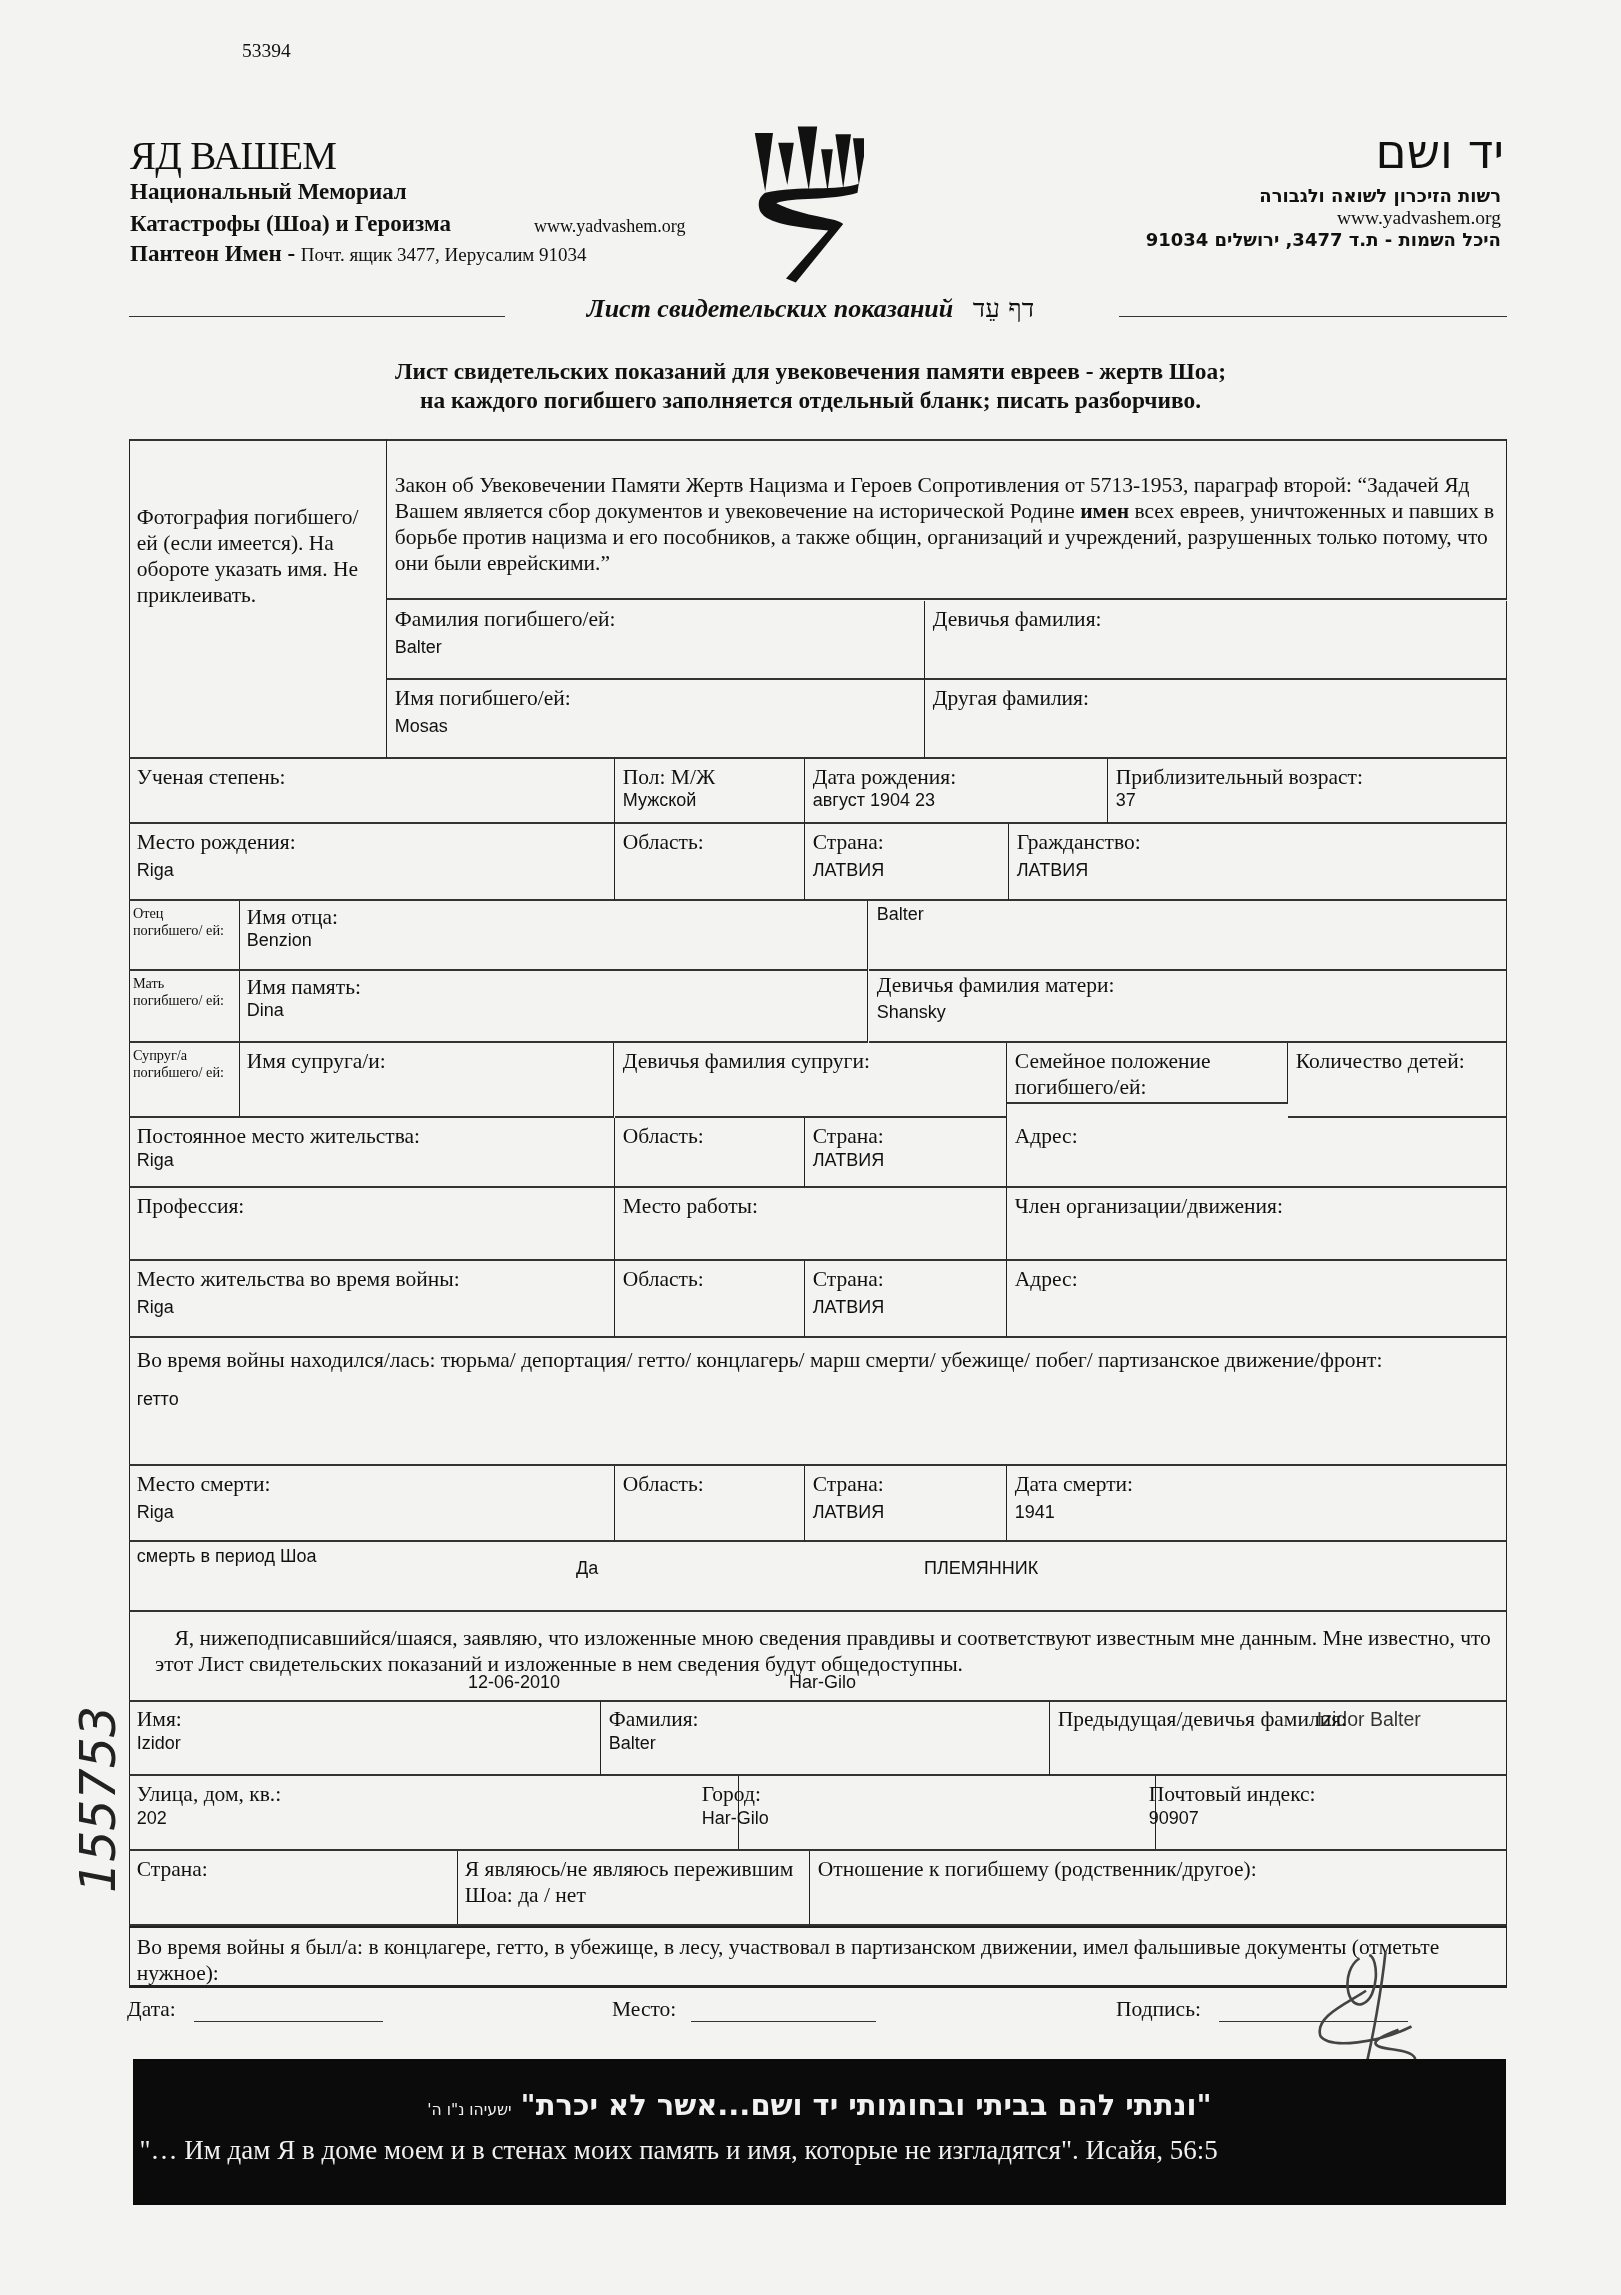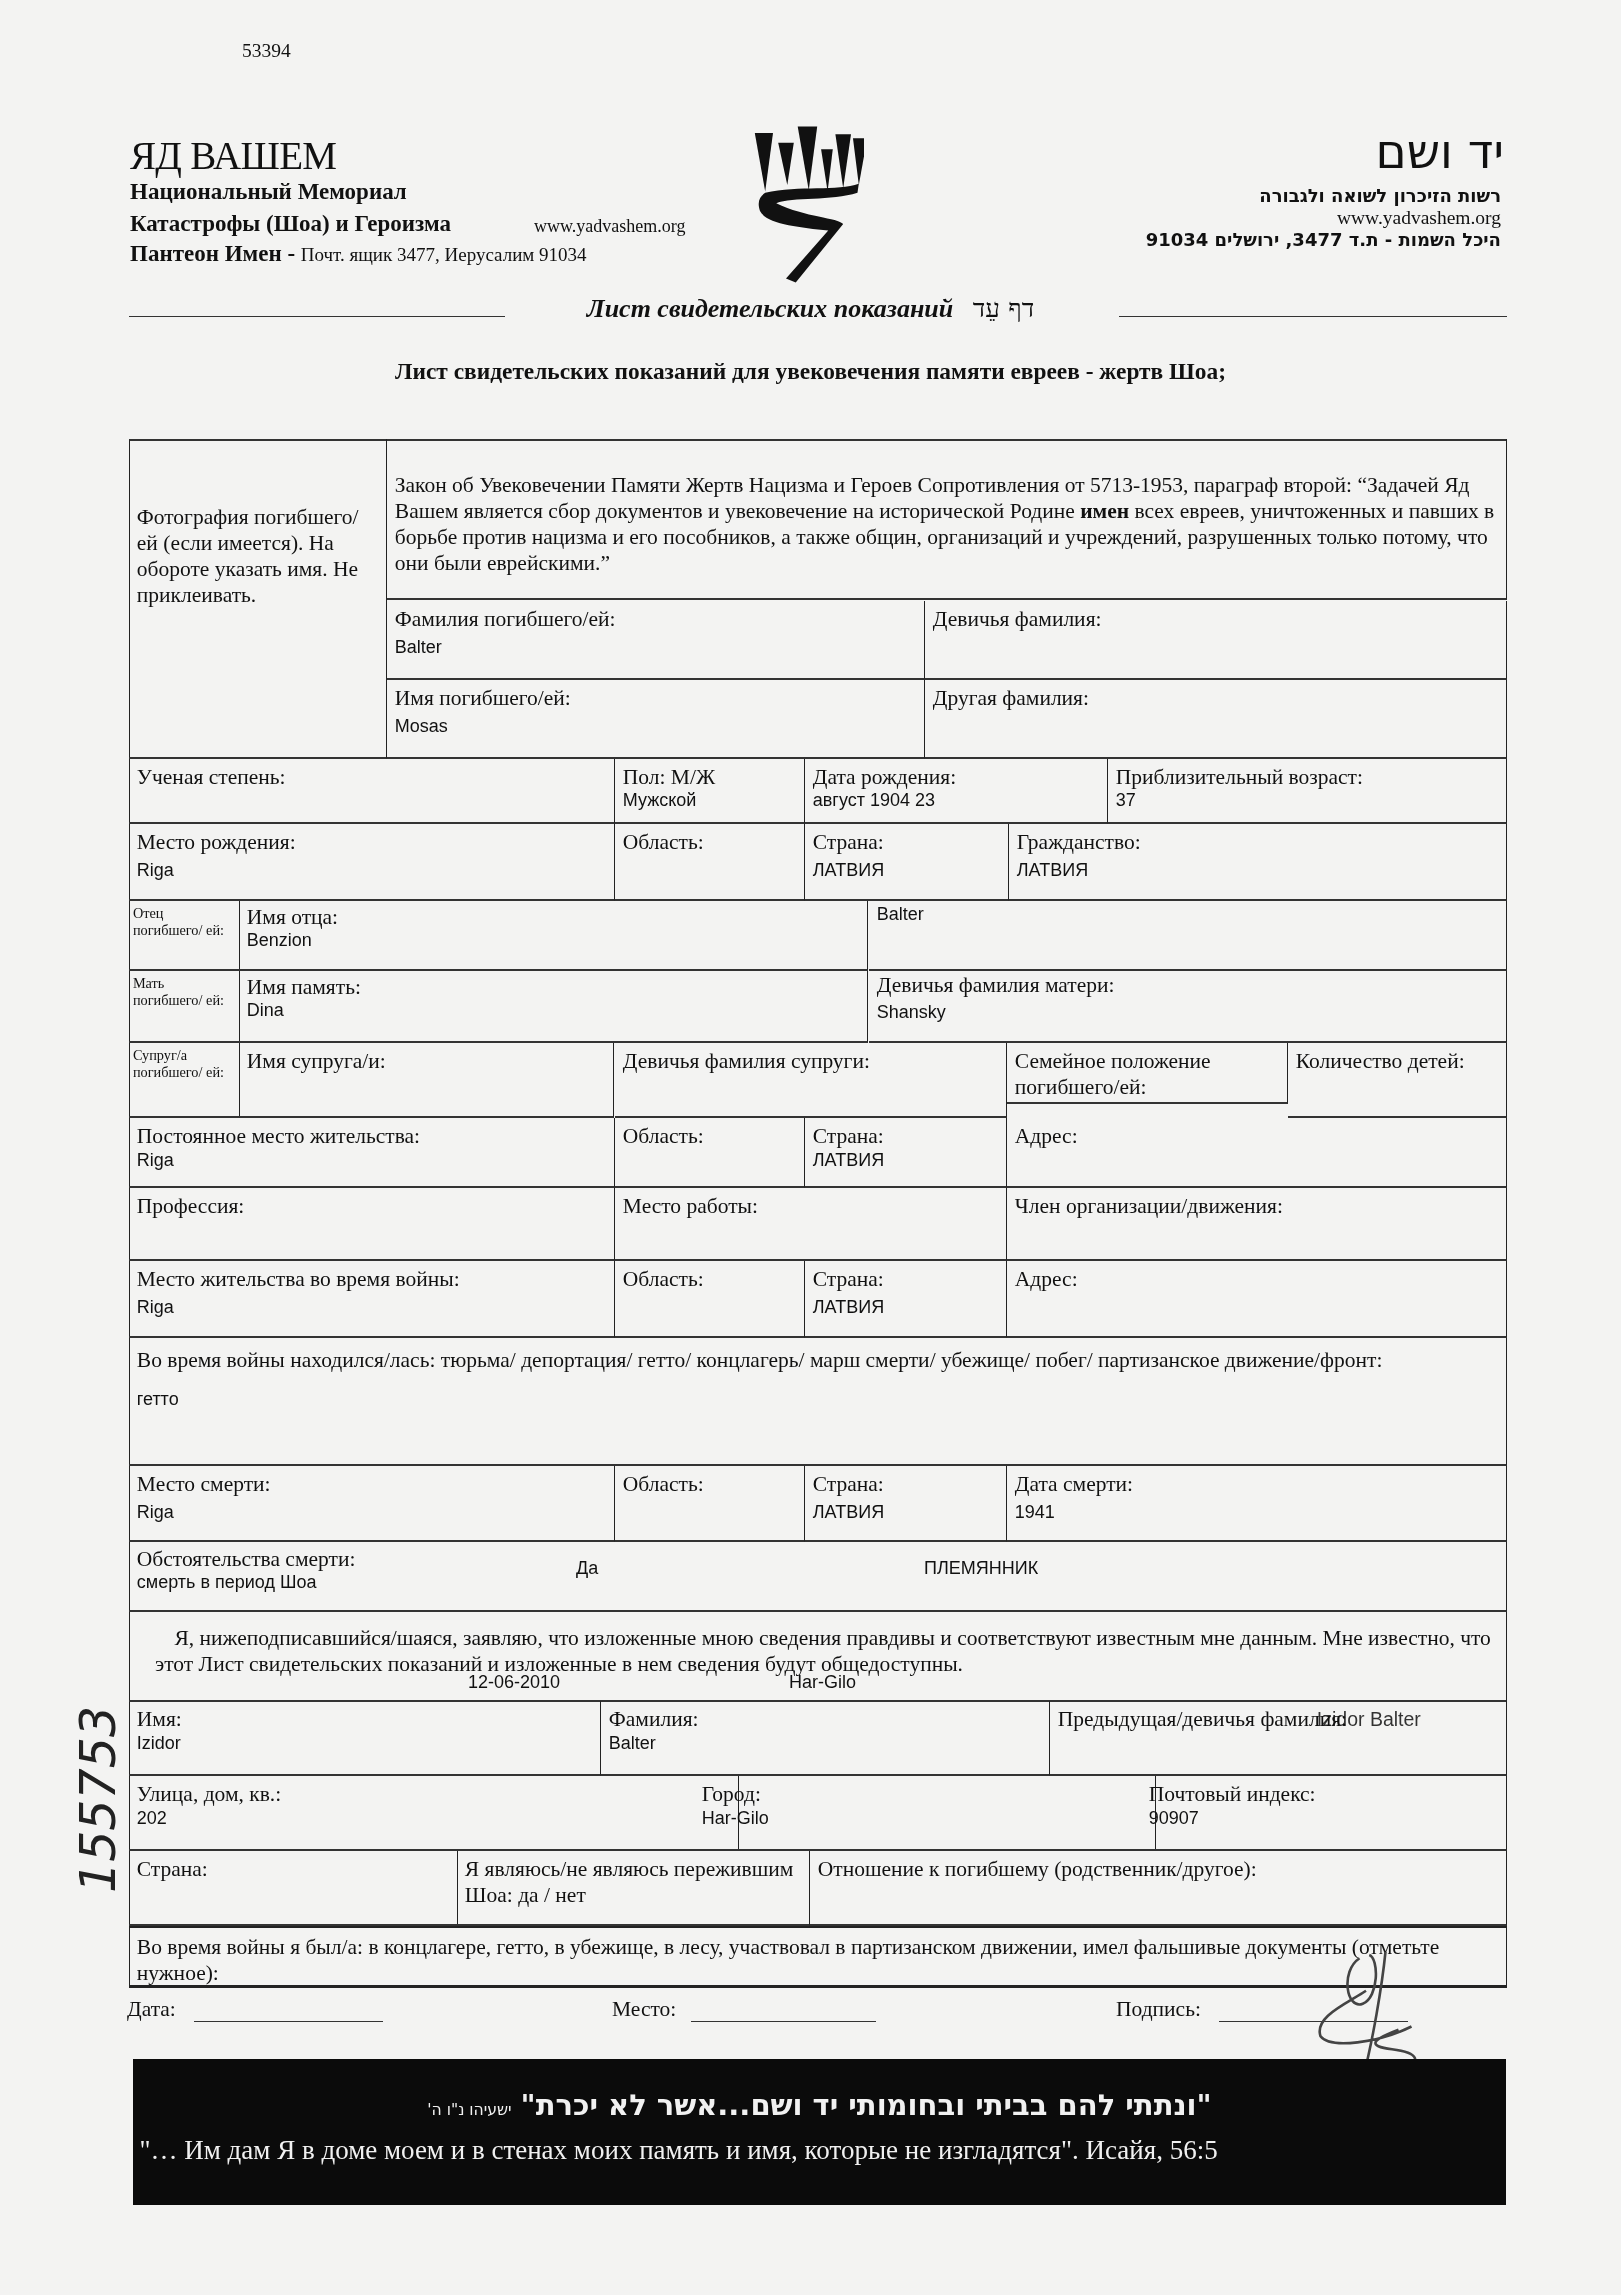--- a/index.html
+++ b/index.html
@@ -66,20 +66,21 @@
 <div class="abs he-url">www.yadvashem.org</div>
 <div class="abs he-sub" style="top:229px;font-weight:bold">היכל השמות - ת.ד 3477, ירושלים 91034</div>
 
 <div class="abs rule" style="left:129px;top:316px;width:376px"></div>
 <div class="abs rule" style="left:1119px;top:316px;width:388px"></div>
 <div class="abs sheet-title">
   <span>Лист свидетельских показаний</span><span class="he">דף עֵד</span>
 </div>
 <div class="abs intro">
   <div>Лист свидетельских показаний для увековечения памяти евреев - жертв Шоа;</div>
+  <div>на каждого погибшего заполняется отдельный бланк; писать разборчиво.</div>
 </div>
 
 <div class="outer"></div>
 
 <div class="cell" style="left:129px;top:439px;width:258px;height:320px;padding-top:65px">
   <span class="lbl">Фотография погибшего/ей (если имеется). На обороте указать имя. Не приклеивать.</span>
 </div>
 <div class="cell" style="left:387px;top:439px;width:1120px;height:161px;padding-top:33px">
   <span class="law"><span>Закон об Увековечении Памяти Жертв Нацизма и Героев Сопротивления от 5713-1953, параграф второй: “Задачей Яд Вашем является сбор документов и увековечение на исторической Родине </span><b>имен</b><span> всех евреев, уничтоженных и павших в борьбе против  нацизма и его пособников,  а также общин, организаций и учреждений, разрушенных только потому, что они были еврейскими.”</span></span>
 </div>
@@ -227,21 +228,20 @@
 <div class="cell" style="left:805px;top:1466px;width:202px;height:76px">
   <span class="lbl">Страна:</span>
     <span class="val">ЛАТВИЯ</span>
 </div>
 <div class="cell" style="left:1007px;top:1466px;width:500px;height:76px">
   <span class="lbl">Дата смерти:</span>
     <span class="val">1941</span>
 </div>
 
 <div class="cell" style="left:129px;top:1542px;width:1378px;height:70px;padding-top:3.9px">
-  <span class="lbl">Обстоятельства смерти:</span>
     <span class="val" style="margin-top:0">смерть в период Шоа</span>
 </div>
 <div class="abs typed" style="left:576px;top:1558px">Да</div>
 <div class="abs typed" style="left:924px;top:1558px">ПЛЕМЯННИК</div>
 
 <div class="cell" style="left:129px;top:1612px;width:1378px;height:90px;padding:13px 13px 0 26px">
   <span class="lbl" style="text-indent:19.5px">Я, нижеподписавшийся/шаяся, заявляю, что изложенные мною сведения правдивы и соответствуют известным мне данным. Мне известно, что этот Лист свидетельских показаний и изложенные в нем сведения будут общедоступны.</span>
 </div>
 <div class="abs typed" style="left:468px;top:1672px">12-06-2010</div>
 <div class="abs typed" style="left:789px;top:1672px">Har-Gilo</div>

